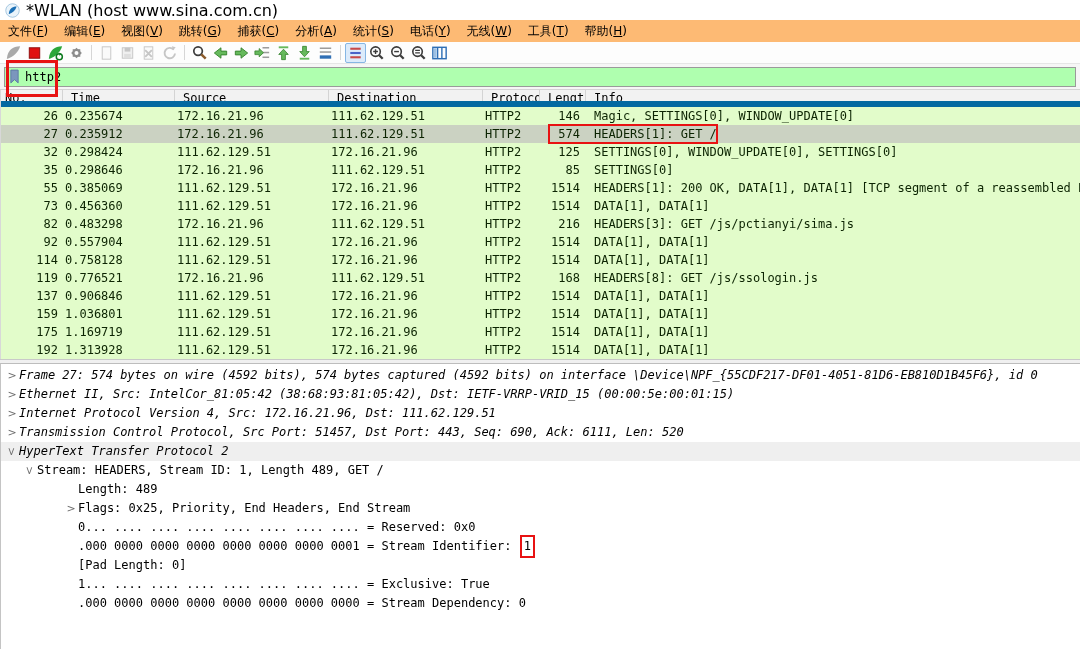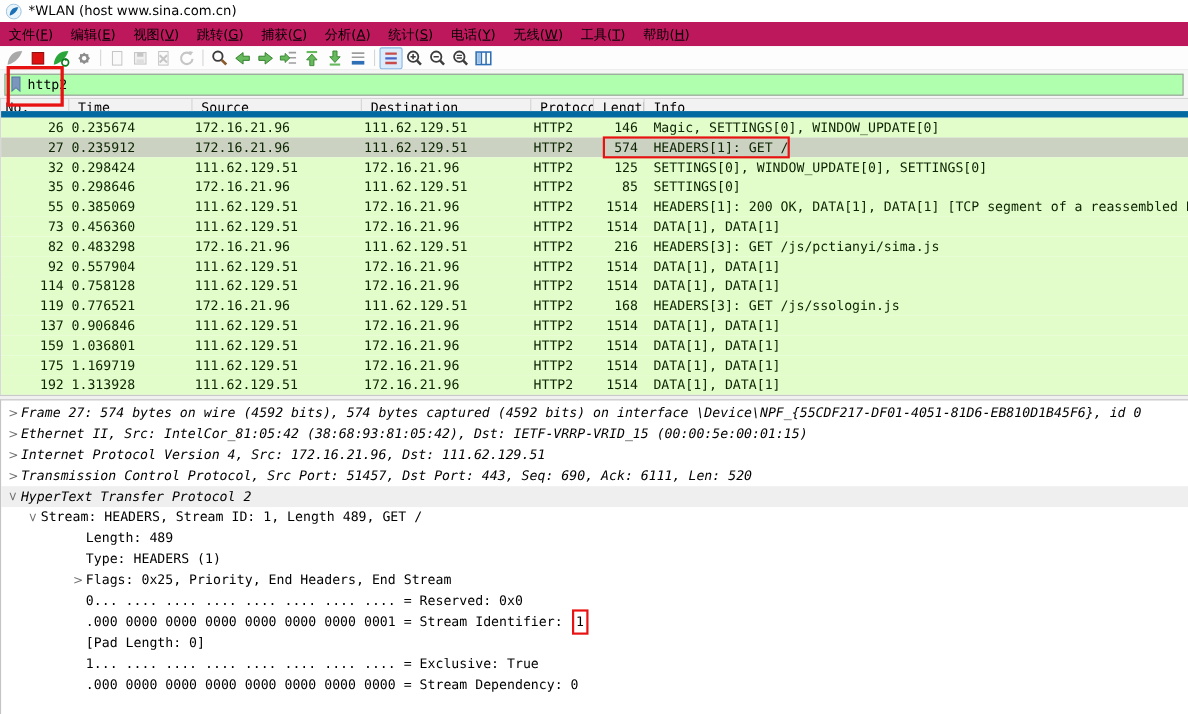--- a/index.html
+++ b/index.html
@@ -2,24 +2,24 @@
 <html><head>
 <meta charset="utf-8">
 <style>
   * { margin:0; padding:0; box-sizing:border-box; }
   html,body { width:1080px; height:649px; overflow:hidden; background:#fff;
     font-family:"DejaVu Sans","Liberation Sans",sans-serif; font-size:12px; color:#000; }
   body { position:relative; }
 
   
   .titlebar { height:20px; display:flex; align-items:center; gap:6px; padding-left:5px; background:#ffffff; }
-  .titlebar .apptitle { font-size:12px; color:#000; }
-
-  
-  .menubar { height:22px; display:flex; align-items:center; background:#be185d; }
+  .titlebar .apptitle { font-size:16px; color:#000; }
+
+  
+  .menubar { height:22px; display:flex; align-items:center; background:#fdba74; }
   .menu-item { padding:3px 8px; cursor:default; }
   .menu-item u { text-decoration:underline; }
 
   
   .toolbar { height:22px; display:flex; align-items:center; padding-left:3px; background:#fdfdfd; border-bottom:1px solid #e6e6e6; }
   .tbi { width:21px; height:20px; display:flex; align-items:center; justify-content:center; border:1px solid transparent; border-radius:2px; }
   .tbi.active { background:#dcebfb; border-color:#86b6e4; }
   .sep { width:1px; height:15px; background:#d6d6d6; margin:0 4px; }
 
   
@@ -337,21 +337,21 @@
       <div class="c-len">1514</div>
       <div class="c-info">DATA[1], DATA[1]</div>
   </div>
   <div class="grid7 pktrow">
     <div class="c-no">119</div>
       <div class="c-time">0.776521</div>
       <div class="c-src">172.16.21.96</div>
       <div class="c-dst">111.62.129.51</div>
       <div class="c-pro">HTTP2</div>
       <div class="c-len">168</div>
-      <div class="c-info">HEADERS[3]: GET /js/ssologin.js</div>
+      <div class="c-info">HEADERS[8]: GET /js/ssologin.js</div>
   </div>
   <div class="grid7 pktrow">
     <div class="c-no">137</div>
       <div class="c-time">0.906846</div>
       <div class="c-src">111.62.129.51</div>
       <div class="c-dst">172.16.21.96</div>
       <div class="c-pro">HTTP2</div>
       <div class="c-len">1514</div>
       <div class="c-info">DATA[1], DATA[1]</div>
   </div>
@@ -387,21 +387,20 @@
 <div class="splitter"></div>
 
 <div class="detail">
   <div class="dline i0"><span class="exp closed"></span><span class="dtext">Frame 27: 574 bytes on wire (4592 bits), 574 bytes captured (4592 bits) on interface \Device\NPF_{55CDF217-DF01-4051-81D6-EB810D1B45F6}, id 0</span></div>
   <div class="dline i0"><span class="exp closed"></span><span class="dtext">Ethernet II, Src: IntelCor_81:05:42 (38:68:93:81:05:42), Dst: IETF-VRRP-VRID_15 (00:00:5e:00:01:15)</span></div>
   <div class="dline i0"><span class="exp closed"></span><span class="dtext">Internet Protocol Version 4, Src: 172.16.21.96, Dst: 111.62.129.51</span></div>
   <div class="dline i0"><span class="exp closed"></span><span class="dtext">Transmission Control Protocol, Src Port: 51457, Dst Port: 443, Seq: 690, Ack: 6111, Len: 520</span></div>
   <div class="dline i0 selected"><span class="exp open"></span><span class="dtext">HyperText Transfer Protocol 2</span></div>
   <div class="dline i1"><span class="exp open"></span><span class="dtext">Stream: HEADERS, Stream ID: 1, Length 489, GET /</span></div>
   <div class="dline i2"><span class="exp"></span><span class="dtext">Length: 489</span></div>
-  <div class="dline i2"><span class="exp"></span><span class="dtext">Type: HEADERS (1)</span></div>
   <div class="dline i2"><span class="exp closed"></span><span class="dtext">Flags: 0x25, Priority, End Headers, End Stream</span></div>
   <div class="dline i2"><span class="exp"></span><span class="dtext">0... .... .... .... .... .... .... .... = Reserved: 0x0</span></div>
   <div class="dline i2"><span class="exp"></span><span class="dtext">.000 0000 0000 0000 0000 0000 0000 0001 = Stream Identifier: </span><span class="redbox-inline">1</span></div>
   <div class="dline i2"><span class="exp"></span><span class="dtext">[Pad Length: 0]</span></div>
   <div class="dline i2"><span class="exp"></span><span class="dtext">1... .... .... .... .... .... .... .... = Exclusive: True</span></div>
   <div class="dline i2"><span class="exp"></span><span class="dtext">.000 0000 0000 0000 0000 0000 0000 0000 = Stream Dependency: 0</span></div>
 </div>
 
 <div class="redbox redbox-filter"></div>
 <div class="redbox redbox-row27"></div>

